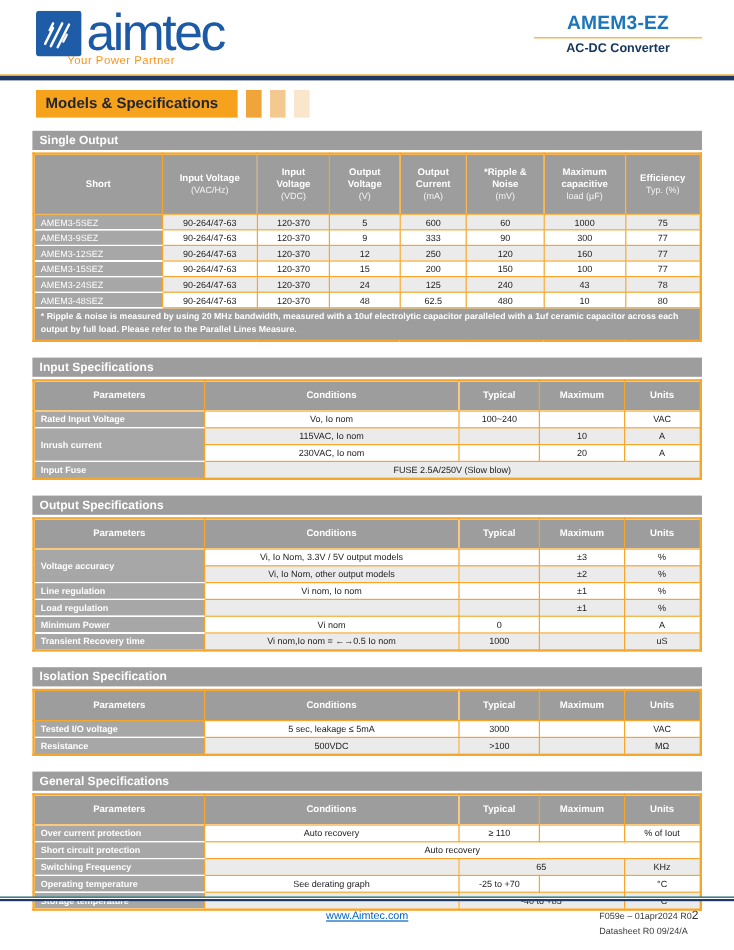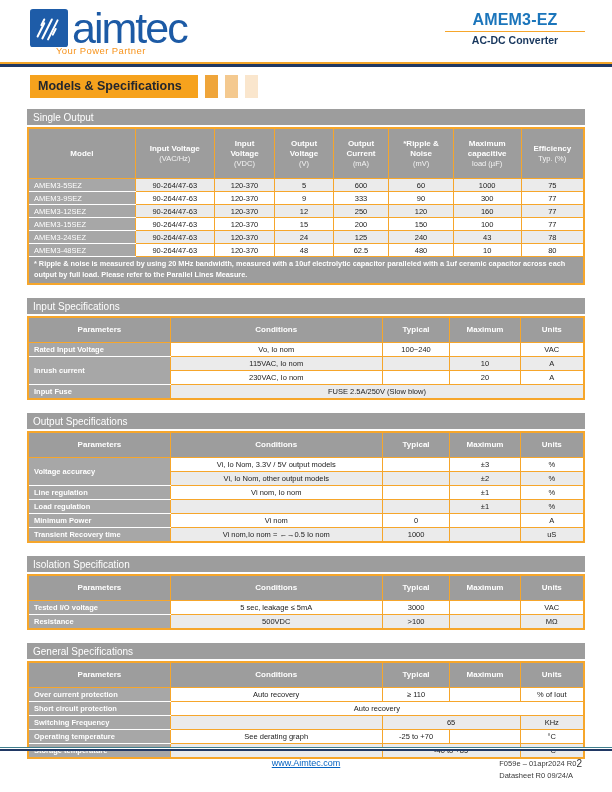--- a/index.html
+++ b/index.html
@@ -20,21 +20,21 @@
   .prod-sub{font-size:10.5px;font-weight:bold;color:#17365D}
   .top-divider{height:5px;background:linear-gradient(#F2A52A 0 1.5px,#203864 1.5px 100%)}
   
   .heading-row{margin:8px 0 0 30px;display:flex;gap:7px;height:23px}
   .heading-box{background:#F6A21D;color:#23262e;font-weight:bold;font-size:12.5px;line-height:23px;padding:0 10px 0 8px;width:150px}
   .sq{width:13px;height:23px}
   .sq1{background:#EFA53A}.sq2{background:#F4C98F}.sq3{background:#FAE6CD}
   
   #tables-host{margin:11px 27px 0}
   .section{margin-bottom:13px}
-  .section-title{background:#9D9D9D;color:#fff;font-weight:normal;font-size:10px;padding:3px 6px 2px;margin-bottom:2px}
+  .section-title{background:#9D9D9D;color:#fff;font-weight:bold;font-size:10px;padding:3px 6px 2px;margin-bottom:2px}
   table{width:100%;border-collapse:collapse;table-layout:fixed;border:2px solid #F6A62B}
   th,td{border:1px solid #F6A62B;text-align:center;vertical-align:middle;padding:1px 2px;font-size:7.5px;color:#1c1c1c;overflow:hidden}
   th{background:#9D9D9D;color:#fff;font-weight:bold;font-size:8px;line-height:1.25}
   .unit-line{font-weight:normal;font-size:7.5px;color:#f4f4f4}
   .so th{height:47px}
   .so td{height:10px}
   .spec th{height:22px}
   .spec td{height:11px}
   td.param,td.model{background:#A7A7A7;color:#fff;text-align:left;padding-left:5px;border-bottom:1px solid #fff;border-top:1px solid #fff}
   td.param{font-weight:bold}
@@ -92,21 +92,21 @@
           <col style="width: 10.9%;">
           <col style="width: 10.5%;">
           <col style="width: 10%;">
           <col style="width: 11.6%;">
           <col style="width: 12.2%;">
           <col style="width: 11.3%;">
         </colgroup>
         <thead>
           <tr>
             <th>
-              <div>Model</div>
+              <div>Short</div>
             </th>
             <th>
               <div>Input Voltage</div>
               <div class="unit-line">(VAC/Hz)</div>
             </th>
             <th>
               <div>Input</div>
               <div>Voltage</div>
               <div class="unit-line">(VDC)</div>
             </th>

